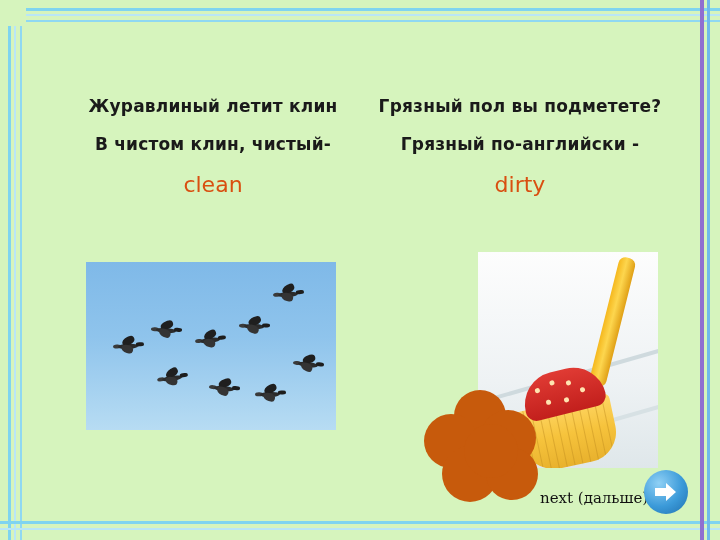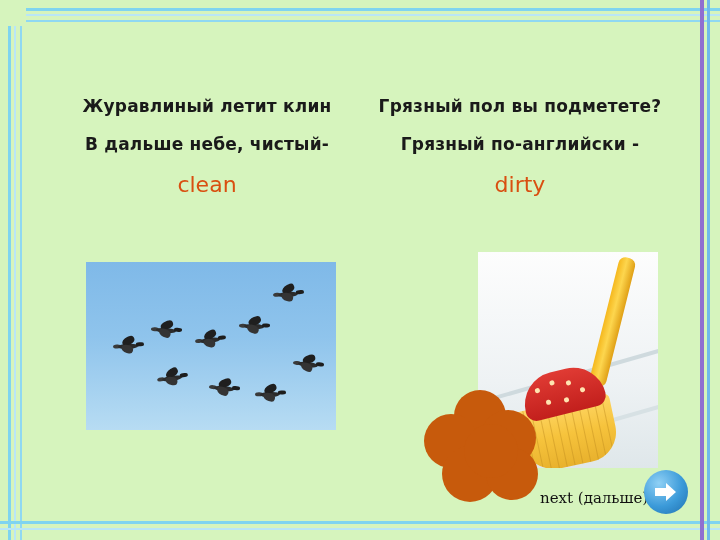--- a/index.html
+++ b/index.html
@@ -67,21 +67,21 @@
   .corner-top-left {
     position: absolute; left: 0; top: 0; width: 26px; height: 26px;
     background: #d6f4bd;
   }
 
   
   .col {
     position: absolute;
     top: 96px;
   }
-  .col-left  { left: 52px;  width: 310px; }
+  .col-left  { left: 58px;  width: 310px; }
   .col-right { left: 360px; width: 320px; }
 
   .verse-line {
     font-family: "DejaVu Sans", sans-serif;
     font-weight: bold;
     font-size: 17px;
     color: #1a1a1a;
     text-align: center;
     letter-spacing: 0.2px;
     margin: 0 0 18px 0;
@@ -243,21 +243,21 @@
   <div class="rule-left-2"></div>
   <div class="rule-left-3"></div>
   <div class="rule-bot-1"></div>
   <div class="rule-bot-2"></div>
   <div class="rule-right-1"></div>
   <div class="rule-right-2"></div>
   <div class="corner-top-left"></div>
 
   <div class="col col-left">
     <p class="verse-line">Журавлиный летит клин</p>
-    <p class="verse-line">В дальше небе, чистый-</p>
+    <p class="verse-line">В чистом клин, чистый-</p>
     <p class="answer">clean</p>
   </div>
 
   <div class="col col-right">
     <p class="verse-line">Грязный пол вы подметете?</p>
     <p class="verse-line">Грязный по-английски -</p>
     <p class="answer">dirty</p>
   </div>
 
   <div class="photo-geese">

